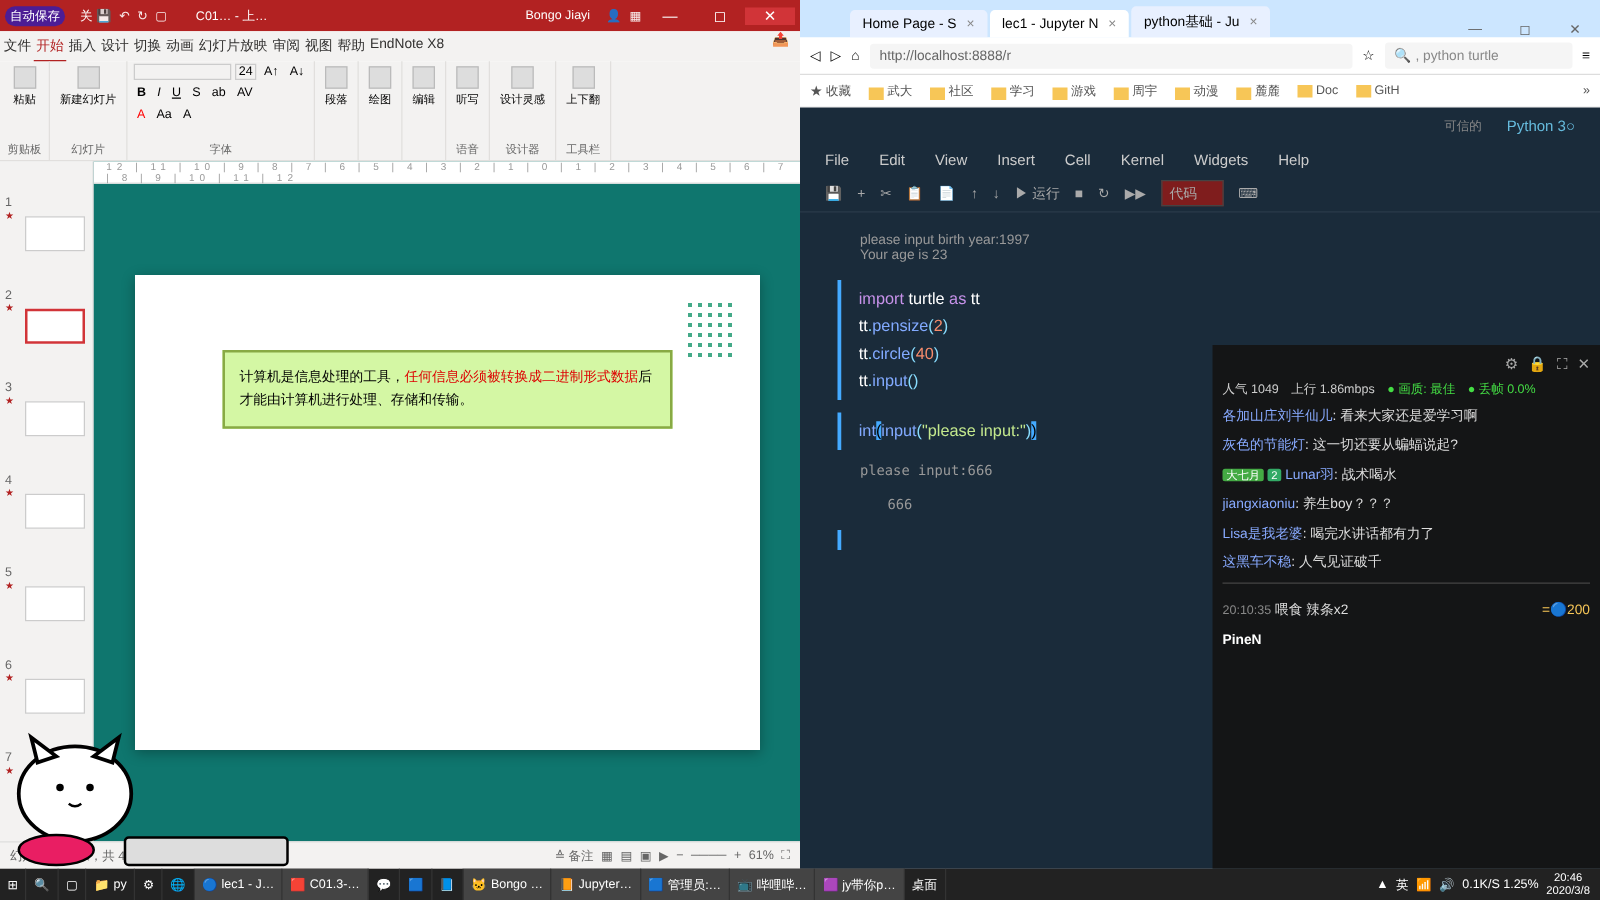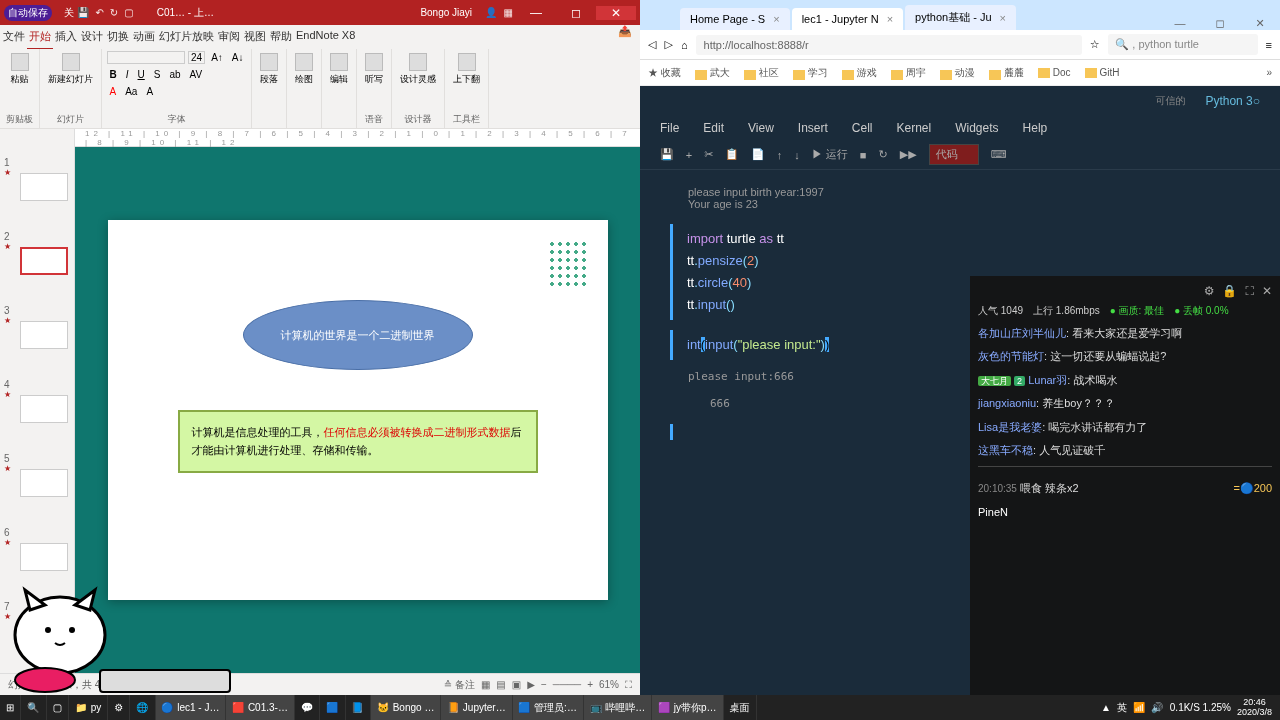--- a/index.html
+++ b/index.html
@@ -249,21 +249,20 @@
           <div class="tbox"></div>
         </div>
       <div class="thumb"></div>
 
     </div>
     <div class="slide-area">
       <div class="ruler">12 | 11 | 10 | 9 | 8 | 7 | 6 | 5 | 4 | 3 | 2 | 1 | 0 | 1 | 2 | 3 | 4 | 5 | 6 | 7 | 8 | 9 | 10 | 11 | 12</div>
       <div class="slide-wrap">
         <div class="slide">
           <div class="dots"></div>
-          <div class="oval">计算机的世界是一个二进制世界</div>
           <div class="tbox">
             <span>计算机是信息处理的工具，</span><span class="red">任何信息必须被转换成二进制形式数据</span><span>后才能由计算机进行处理、存储和传输。</span>
           </div>
         </div>
       </div>
     </div>
   </div>
   <div class="ppt-status">
     <span>幻灯片 第 2 张，共 47 张</span>
     <span>中文(中国)</span>
@@ -427,21 +426,21 @@
         <span class="g">● <span>丢帧 0.0%</span></span>
       </div>
       <div class="chatline"><span class="u">各加山庄刘半仙儿</span>: <span>看来大家还是爱学习啊</span></div>
       <div class="chatline"><span class="u">灰色的节能灯</span>: <span>这一切还要从蝙蝠说起?</span></div>
       <div class="chatline"><span class="badge">大七月</span> <span class="badge" style="background:#3a6">2</span> <span class="u">Lunar羽</span>: <span>战术喝水</span></div>
       <div class="chatline"><span class="u">jiangxiaoniu</span>: <span>养生boy？？？</span></div>
       <div class="chatline"><span class="u">Lisa是我老婆</span>: <span>喝完水讲话都有力了</span></div>
       <div class="chatline"><span class="u">这黑车不稳</span>: <span>人气见证破千</span></div>
       <div style="border-top:1px solid #444;margin-top:8px;padding-top:6px">
         <div class="chatline"><span class="t">20:10:35</span> <span>喂食</span> <span>辣条x2</span><span class="gift" style="float:right">=🔵<span>200</span></span></div>
-        <div class="chatline" style="font-weight:normal;color:#fff">PineN</div>
+        <div class="chatline" style="font-weight:bold;color:#fff">PineN</div>
       </div>
     </div>
   </div>
 </div>
 
 <div class="taskbar">
   <div class="tbtn">⊞</div>
   <div class="tbtn">🔍</div>
   <div class="tbtn">▢</div>
   <div class="tbtn">📁 <span>py</span></div>

